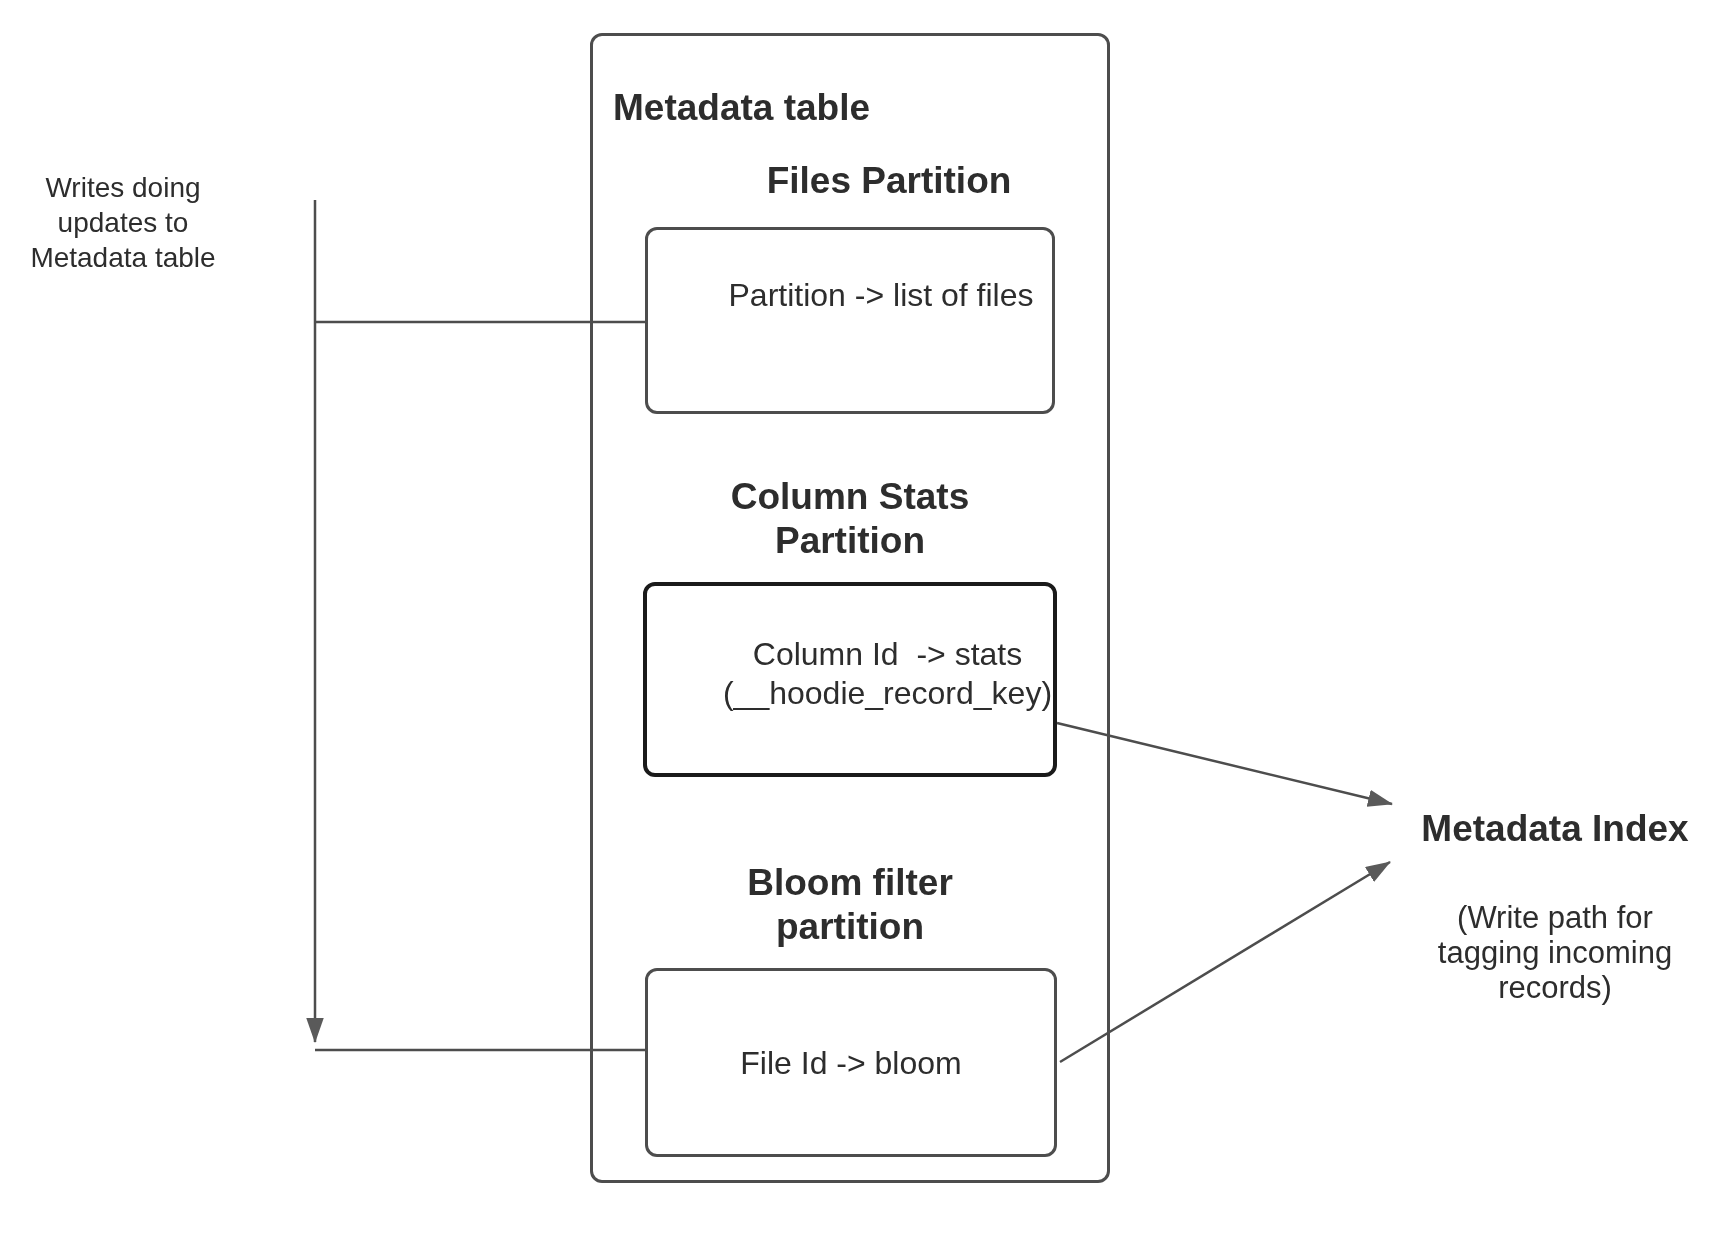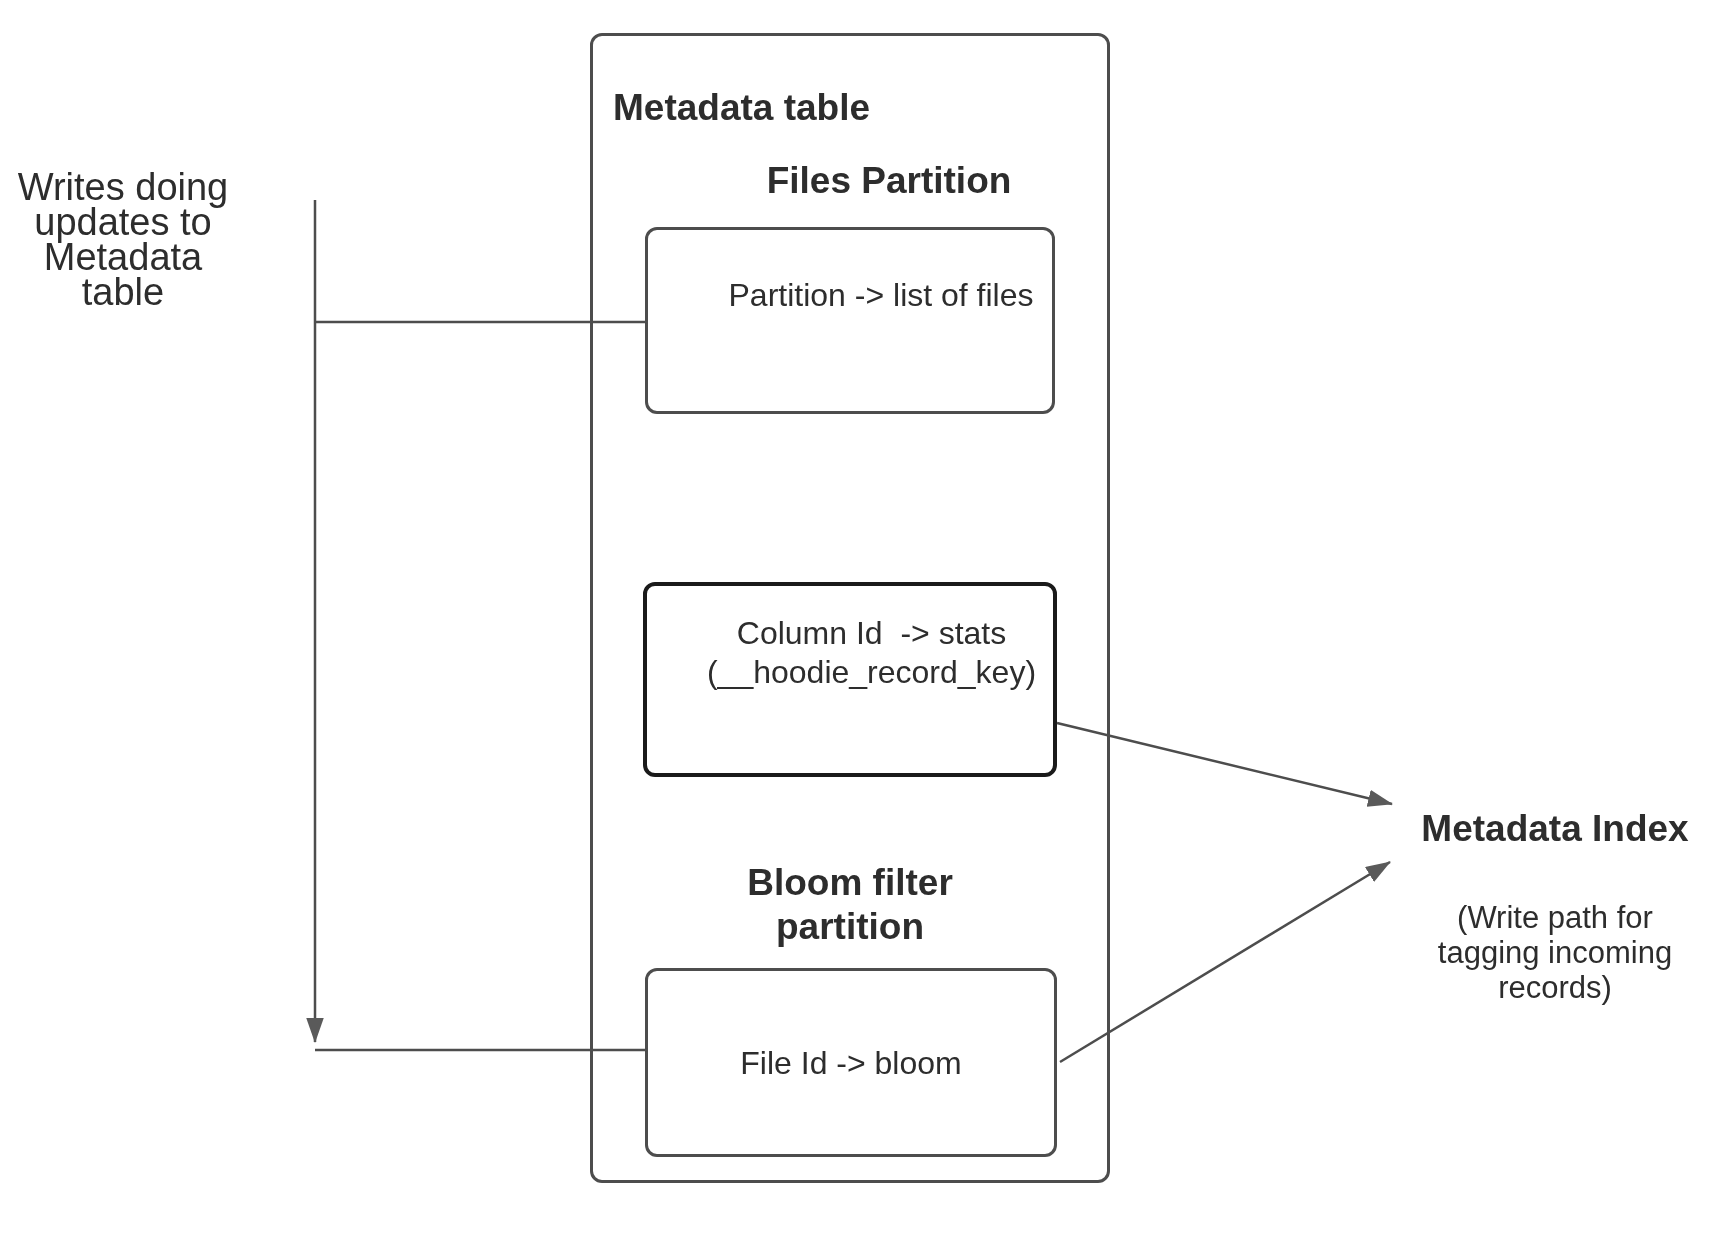--- a/index.html
+++ b/index.html
@@ -53,29 +53,29 @@
     left: 613px; top: 86px;
     white-space: nowrap;
   }
   .body-text {
     font-size: 32px;
     line-height: 39px;
     text-align: center;
     white-space: pre-wrap;
   }
   .files-body  { left: 645px; top: 276px;  width: 472px; }
-  .column-body { left: 643px; top: 614px;  width: 457px; }
+  .column-body { left: 643px; top: 635px;  width: 457px; padding-left: 16px; }
   .bloom-body  { left: 645px; top: 1044px; width: 412px; }
 
   .heading-files  { top: 159px; margin-left: 39px; }
   .heading-column { top: 475px; }
   .heading-bloom  { top: 861px; }
 
   .note {
-    font-size: 38px;
+    font-size: 28px;
     line-height: 35px;
     text-align: center;
     white-space: pre-line;
     left: 2px; top: 170px; width: 242px;
   }
   .index-title {
     font-weight: bold;
     font-size: 37px;
     line-height: 44px;
     text-align: center;
@@ -105,20 +105,22 @@
 updates to
 Metadata table</div>
 
   <div class="abs outer-box"></div>
   <div class="abs table-title">Metadata table</div>
 
   <div class="abs heading heading-files">Files Partition</div>
   <div class="abs inner-box files-box"></div>
   <div class="abs body-text files-body">Partition -&gt; list of files</div>
 
+  <div class="abs heading heading-column">Column Stats
+Partition</div>
   <div class="abs inner-box column-box"></div>
   <div class="abs body-text column-body">Column Id  -&gt; stats
 (__hoodie_record_key)</div>
 
   <div class="abs heading heading-bloom">Bloom filter
 partition</div>
   <div class="abs inner-box bloom-box"></div>
   <div class="abs body-text bloom-body">File Id -&gt; bloom</div>
 
   <div class="abs index-title">Metadata Index</div>

